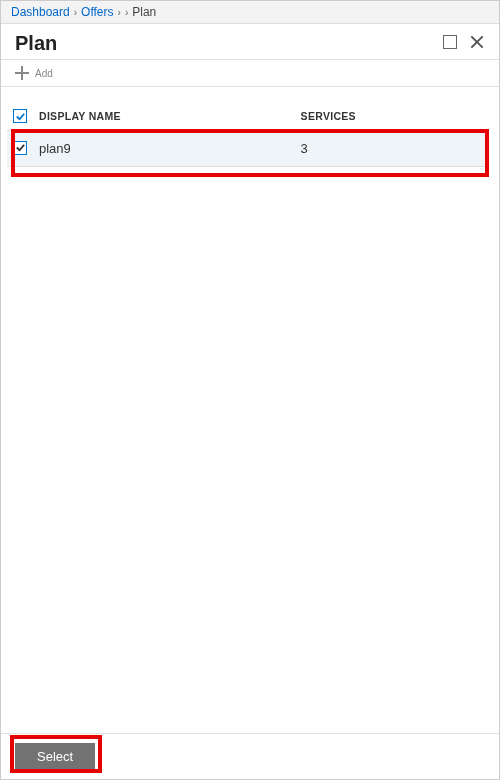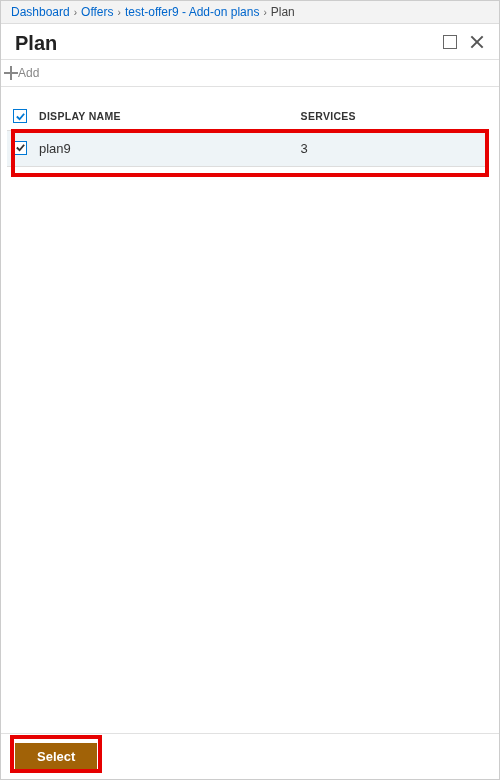--- a/index.html
+++ b/index.html
@@ -68,26 +68,27 @@
       position: absolute;
       left: 7px;
       top: 0;
       width: 2px;
       height: 16px;
       background: #555;
     }
     .icon-x::before { transform: rotate(45deg); }
     .icon-x::after { transform: rotate(-45deg); }
     .toolbar {
-      padding: 6px 3px;
+      padding: 6px 14px;
       border-bottom: 1px solid #e1e1e1;
       display: flex;
       align-items: center;
+      gap: 6px;
       color: #888;
-      font-size: 12px;
+      font-size: 10px;
     }
     .plus-icon {
       width: 14px; height: 14px;
       position: relative;
     }
     .plus-icon::before, .plus-icon::after {
       content: "";
       position: absolute;
       background: #888;
     }
@@ -134,26 +135,26 @@
       border-bottom: 1px solid #ddd;
       font-size: 13px;
       color: #333;
       background: #eef4f7;
     }
     .footer {
       border-top: 1px solid #e1e1e1;
       padding: 9px 14px;
     }
     .select-btn {
-      background: #a16207;
+      background: #737373;
       color: #fff;
       border: none;
       padding: 6px 22px;
       font-size: 13px;
-      font-weight: 700;
+      font-weight: 400;
       cursor: pointer;
     }
     .red-box {
       position: absolute;
       border: 4px solid #e60000;
       pointer-events: none;
     }
     .red-box-row {
       left: 10px; right: 10px;
       top: 128px;
@@ -175,21 +176,20 @@
 </head>
 <body>
 
 <div class="page-rel">
 
   <div class="breadcrumb-bar">
     <span class="breadcrumb-item">Dashboard</span>
     <span class="breadcrumb-sep">›</span>
     <span class="breadcrumb-item">Offers</span>
     <span class="breadcrumb-sep">›</span>
-    <span class="breadcrumb-item">test-offer9 - Add-on plans</span>
     <span class="breadcrumb-sep">›</span>
     <span class="breadcrumb-current">Plan</span>
   </div>
 
   <div class="blade-header">
     <div>
       <div class="blade-title">Plan</div>
     </div>
     <div class="blade-actions">
       <span class="icon-box"></span>

